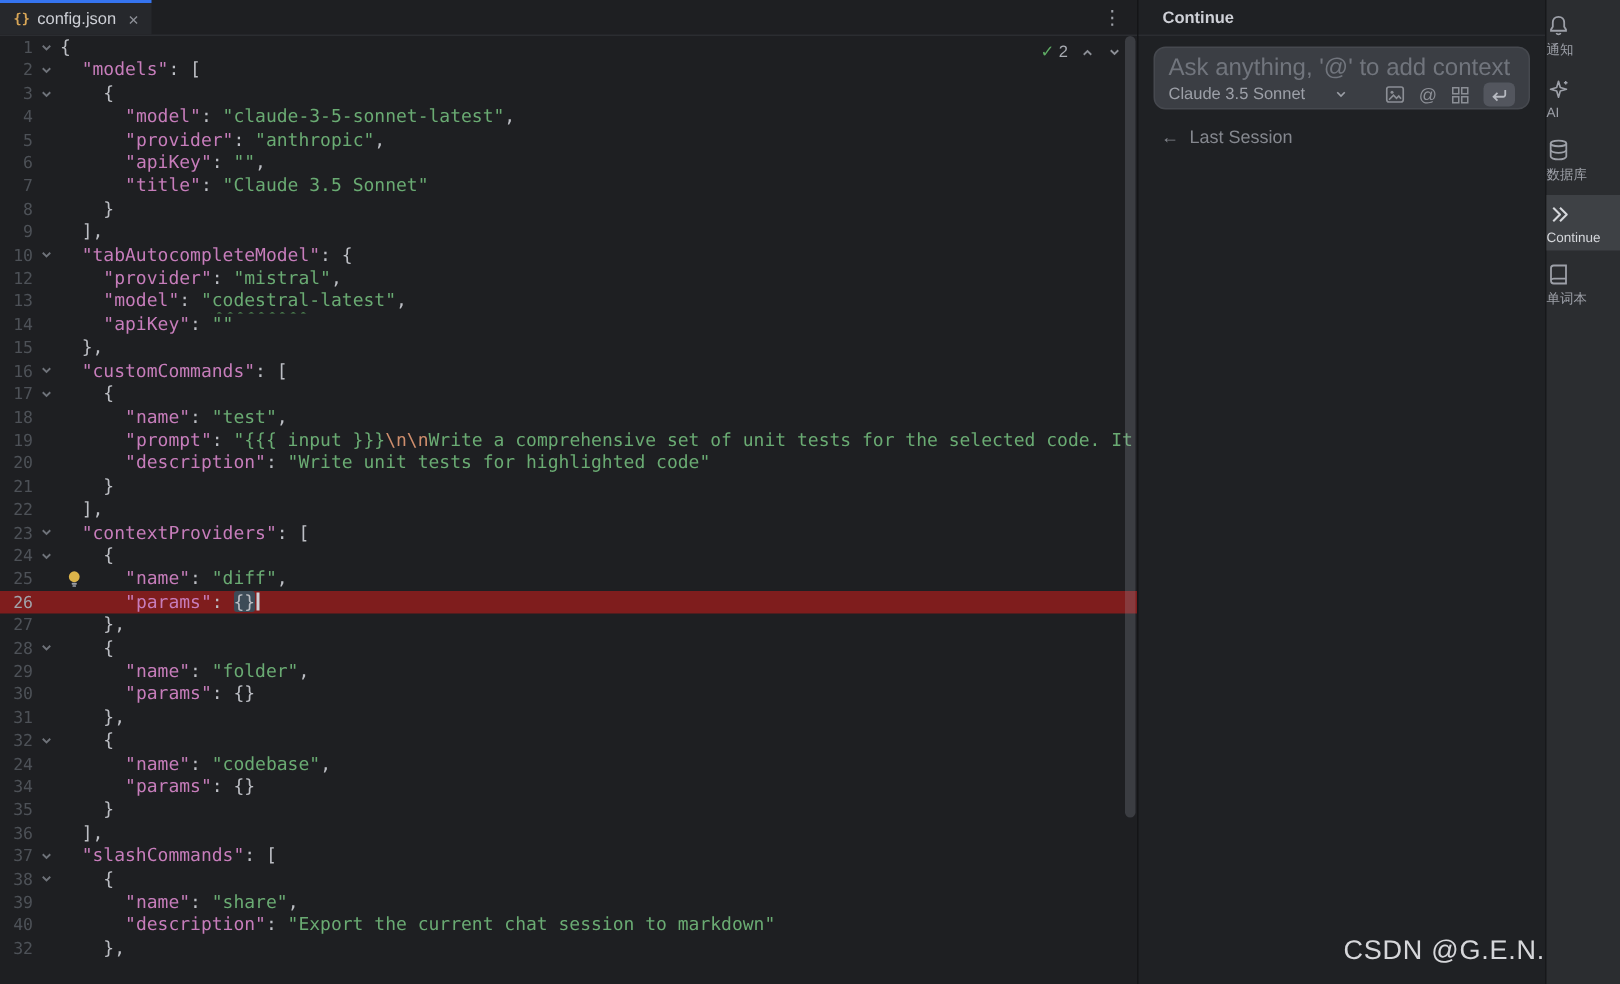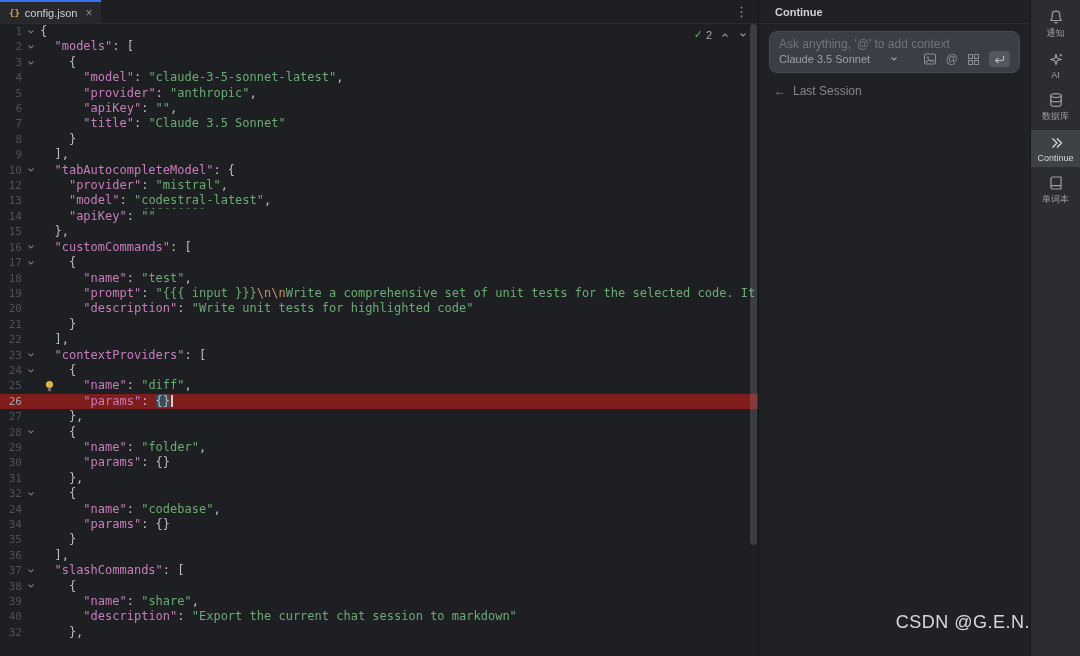--- a/index.html
+++ b/index.html
@@ -34,39 +34,39 @@
   .insp-group{display:flex;align-items:center;gap:3px}
   .insp-check{color:#5fad65;font-size:11px}
   .insp-count{color:#a8abb2;font-size:11px}
   .chev{display:flex;align-items:center}
   .scrollbar{position:absolute;top:0;right:1px;width:7px;height:521px;background:rgba(166,170,180,0.22);border-radius:4px;cursor:pointer}
 
   
   .panel{width:272px;background:#1f2124;border-left:1px solid #141517;display:flex;flex-direction:column;position:relative}
   .panel-header{height:24px;border-bottom:1px solid #2b2d31;display:flex;align-items:center;padding:0 16px;font-size:11px;font-weight:700;color:#ced0d6;flex:none}
   .chat-input{margin:7px 10px 0;background:#3b3e44;border:1px solid #46494f;border-radius:8px;height:42px;padding:5px 9px 6px;display:flex;flex-direction:column;justify-content:space-between;cursor:text}
-  .chat-ph{color:#71757d;font-size:12px}
+  .chat-ph{color:#71757d;font-size:16px}
   .chat-row{display:flex;align-items:center}
   .model-sel{display:flex;align-items:center;gap:20px;color:#9da0a8;font-size:11px;cursor:pointer}
   .chat-icons{display:flex;align-items:center;gap:9px;margin-left:auto;color:#8c8f96}
   .chat-icons .at{font-size:12px;line-height:1}
   .icon-btn{display:flex;align-items:center;cursor:pointer}
   .send-btn{width:21px;height:16px;background:#53565e;border-radius:4px;display:flex;align-items:center;justify-content:center;margin-left:9px;cursor:pointer}
   .last-session{display:flex;align-items:center;gap:7px;color:#84878e;font-size:12px;margin:11px 15px;cursor:pointer}
 
   
   .toolbar{width:50px;background:#2b2d30;border-left:1px solid #17181a;display:flex;flex-direction:column;padding-top:4px}
-  .tb-item{display:flex;flex-direction:column;align-items:center;gap:2px;padding:5px 0 4px;margin-bottom:3px;cursor:pointer}
+  .tb-item{display:flex;flex-direction:column;gap:2px;padding:5px 0 4px;margin-bottom:3px;cursor:pointer}
   .tb-item.active{background:#3e4145}
   .tb-icon{color:#9da0a8;height:16px;display:flex;line-height:0}
   .tb-item.active .tb-icon{color:#d5d7db}
   .tb-label{font-size:9px;color:#9da0a8;white-space:nowrap}
   .tb-item.active .tb-label{color:#d5d7db}
 
-  .watermark{position:absolute;right:50px;bottom:23px;font-size:18px;color:rgba(224,226,229,0.95);letter-spacing:.5px}
+  .watermark{position:absolute;right:50px;bottom:12px;font-size:18px;color:rgba(224,226,229,0.95);letter-spacing:.5px}
 </style>
 </head>
 <body>
 
 <div class="app">
 
   <div class="editor-col">
     <div class="tab-bar">
       <div class="tab">
         <span class="file-icon">{}</span>

